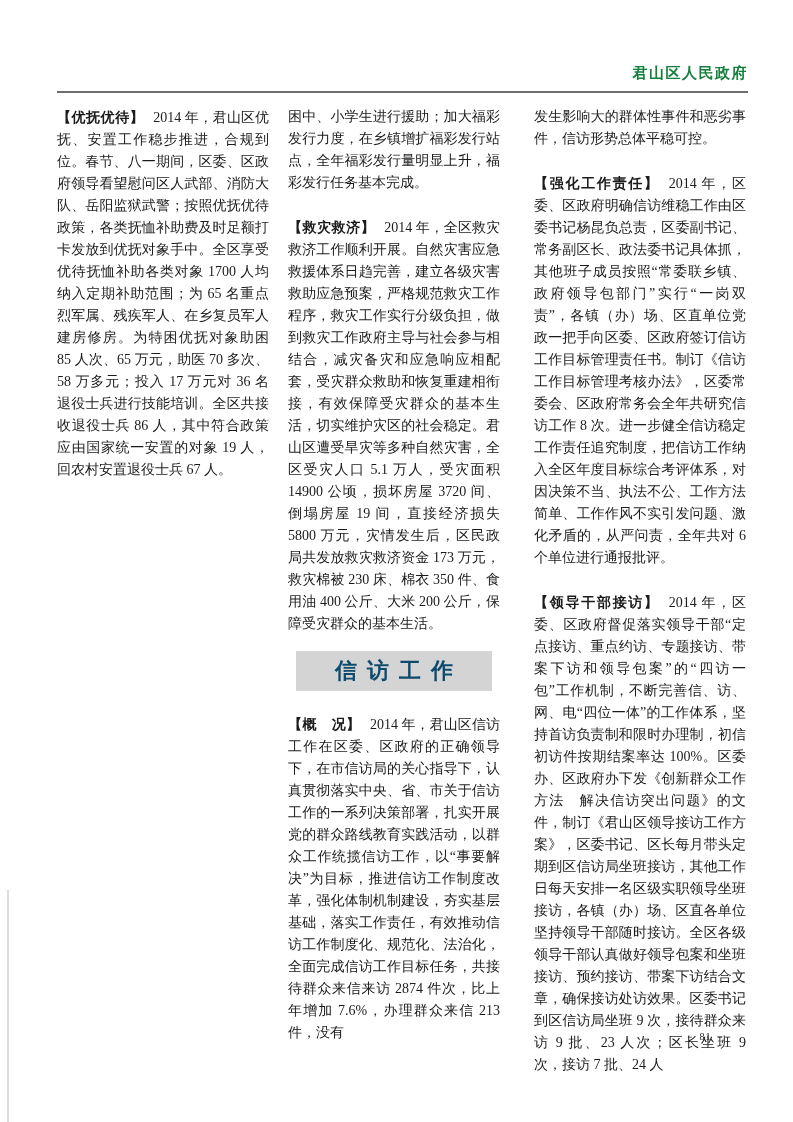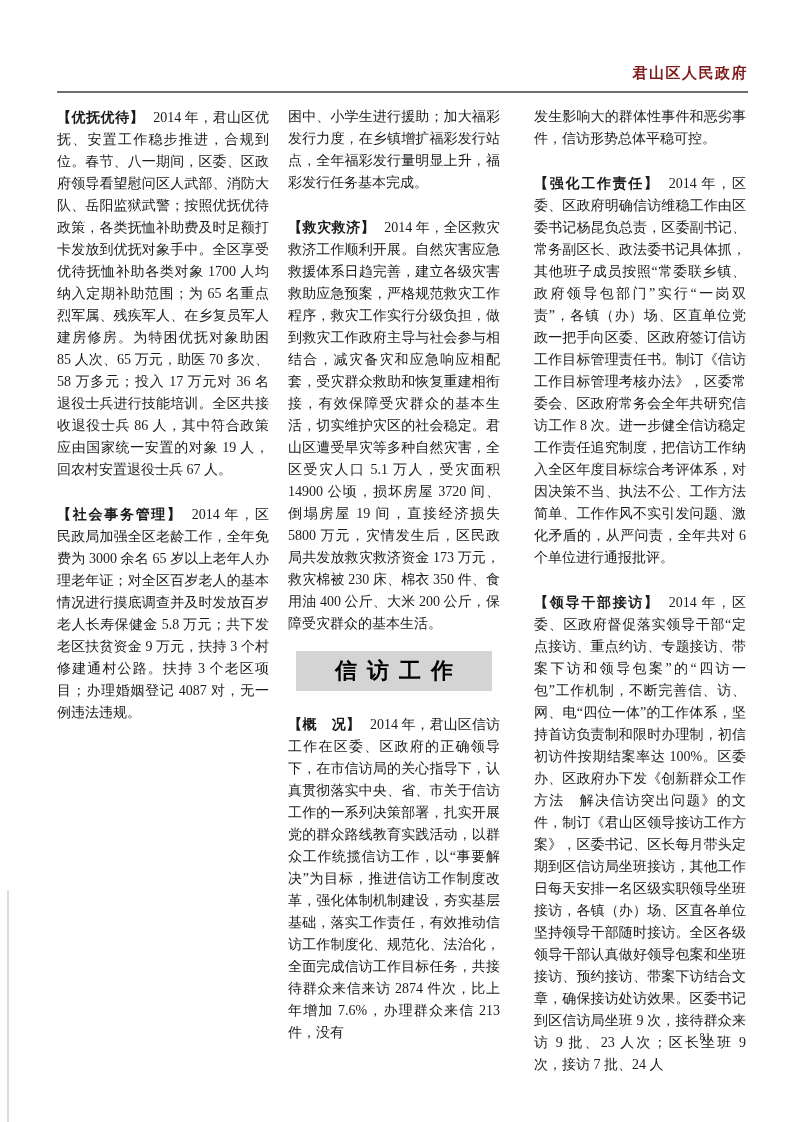--- a/index.html
+++ b/index.html
@@ -12,21 +12,21 @@
     overflow: hidden;
   }
   .scan-edge {
     position: absolute; left: 7px; top: 890px; bottom: 0;
     width: 2px; background: #dcdcdc;
   }
   .header-title {
     position: absolute; top: 64px; right: 45px;
     font-family: "Liberation Sans", "DejaVu Sans", sans-serif;
     font-weight: bold; font-size: 15px; letter-spacing: 1.5px;
-    color: #7f1d1d;
+    color: #15803d;
   }
   .header-rule {
     position: absolute; left: 57px; right: 45px; top: 91px;
     height: 2px; background: #6e6e6e;
   }
   .column {
     position: absolute; top: 106px; width: 212px;
     font-size: 14px; line-height: 22px;
     text-align: justify;
   }
@@ -42,38 +42,37 @@
     letter-spacing: 0.5px;
   }
   .byline { text-align: right; margin-top: 0; padding-right: 2px; }
   .section-title-box {
     margin: 16px auto 16px auto;
     width: 196px; height: 40px;
     background: #d4d4d4;
     display: flex; align-items: center; justify-content: center;
     font-size: 22px; font-weight: bold;
     letter-spacing: 10px; padding-left: 10px; box-sizing: border-box;
-    color: #000000;
+    color: #0c4a6e;
   }
   .page-number {
     position: absolute; top: 1030px; right: 67px;
     font-size: 10px; letter-spacing: 1px;
   }
 </style>
 </head>
 <body>
 
 <div class="scan-edge"></div>
 
 <div class="header-title">君山区人民政府</div>
 <div class="header-rule"></div>
 
 <div class="column" id="col-0">
     <p class="entry"><span class="entry-heading">【优抚优待】</span>2014 年，君山区优抚、安置工作稳步推进，合规到位。春节、八一期间，区委、区政府领导看望慰问区人武部、消防大队、岳阳监狱武警；按照优抚优待政策，各类抚恤补助费及时足额打卡发放到优抚对象手中。全区享受优待抚恤补助各类对象 1700 人均纳入定期补助范围；为 65 名重点烈军属、残疾军人、在乡复员军人建房修房。为特困优抚对象助困 85 人次、65 万元，助医 70 多次、58 万多元；投入 17 万元对 36 名退役士兵进行技能培训。全区共接收退役士兵 86 人，其中符合政策应由国家统一安置的对象 19 人，回农村安置退役士兵 67 人。</p>
-    <p class="entry"><span class="entry-heading">【社会事务管理】</span>2014 年，区民政局加强全区老龄工作，全年免费为 3000 余名 65 岁以上老年人办理老年证；对全区百岁老人的基本情况进行摸底调查并及时发放百岁老人长寿保健金 5.8 万元；共下发老区扶贫资金 9 万元，扶持 3 个村修建通村公路。扶持 3 个老区项目；办理婚姻登记 4087 对，无一例违法违规。</p>
   </div>
 <div class="column" id="col-1">
     <p class="entry continuation">困中、小学生进行援助；加大福彩发行力度，在乡镇增扩福彩发行站点，全年福彩发行量明显上升，福彩发行任务基本完成。</p>
     <p class="entry"><span class="entry-heading">【救灾救济】</span>2014 年，全区救灾救济工作顺利开展。自然灾害应急救援体系日趋完善，建立各级灾害救助应急预案，严格规范救灾工作程序，救灾工作实行分级负担，做到救灾工作政府主导与社会参与相结合，减灾备灾和应急响应相配套，受灾群众救助和恢复重建相衔接，有效保障受灾群众的基本生活，切实维护灾区的社会稳定。君山区遭受旱灾等多种自然灾害，全区受灾人口 5.1 万人，受灾面积 14900 公顷，损坏房屋 3720 间、倒塌房屋 19 间，直接经济损失 5800 万元，灾情发生后，区民政局共发放救灾救济资金 173 万元，救灾棉被 230 床、棉衣 350 件、食用油 400 公斤、大米 200 公斤，保障受灾群众的基本生活。</p>
     <div class="section-title-box">信访工作</div>
     <p class="entry"><span class="entry-heading">【概　况】</span>2014 年，君山区信访工作在区委、区政府的正确领导下，在市信访局的关心指导下，认真贯彻落实中央、省、市关于信访工作的一系列决策部署，扎实开展党的群众路线教育实践活动，以群众工作统揽信访工作，以“事要解决”为目标，推进信访工作制度改革，强化体制机制建设，夯实基层基础，落实工作责任，有效推动信访工作制度化、规范化、法治化，全面完成信访工作目标任务，共接待群众来信来访 2874 件次，比上年增加 7.6%，办理群众来信 213 件，没有</p>
   </div>
 <div class="column" id="col-2">
     <p class="entry continuation">发生影响大的群体性事件和恶劣事件，信访形势总体平稳可控。</p>
     <p class="entry"><span class="entry-heading">【强化工作责任】</span>2014 年，区委、区政府明确信访维稳工作由区委书记杨昆负总责，区委副书记、常务副区长、政法委书记具体抓，其他班子成员按照“常委联乡镇、政府领导包部门”实行“一岗双责”，各镇（办）场、区直单位党政一把手向区委、区政府签订信访工作目标管理责任书。制订《信访工作目标管理考核办法》，区委常委会、区政府常务会全年共研究信访工作 8 次。进一步健全信访稳定工作责任追究制度，把信访工作纳入全区年度目标综合考评体系，对因决策不当、执法不公、工作方法简单、工作作风不实引发问题、激化矛盾的，从严问责，全年共对 6 个单位进行通报批评。</p>

